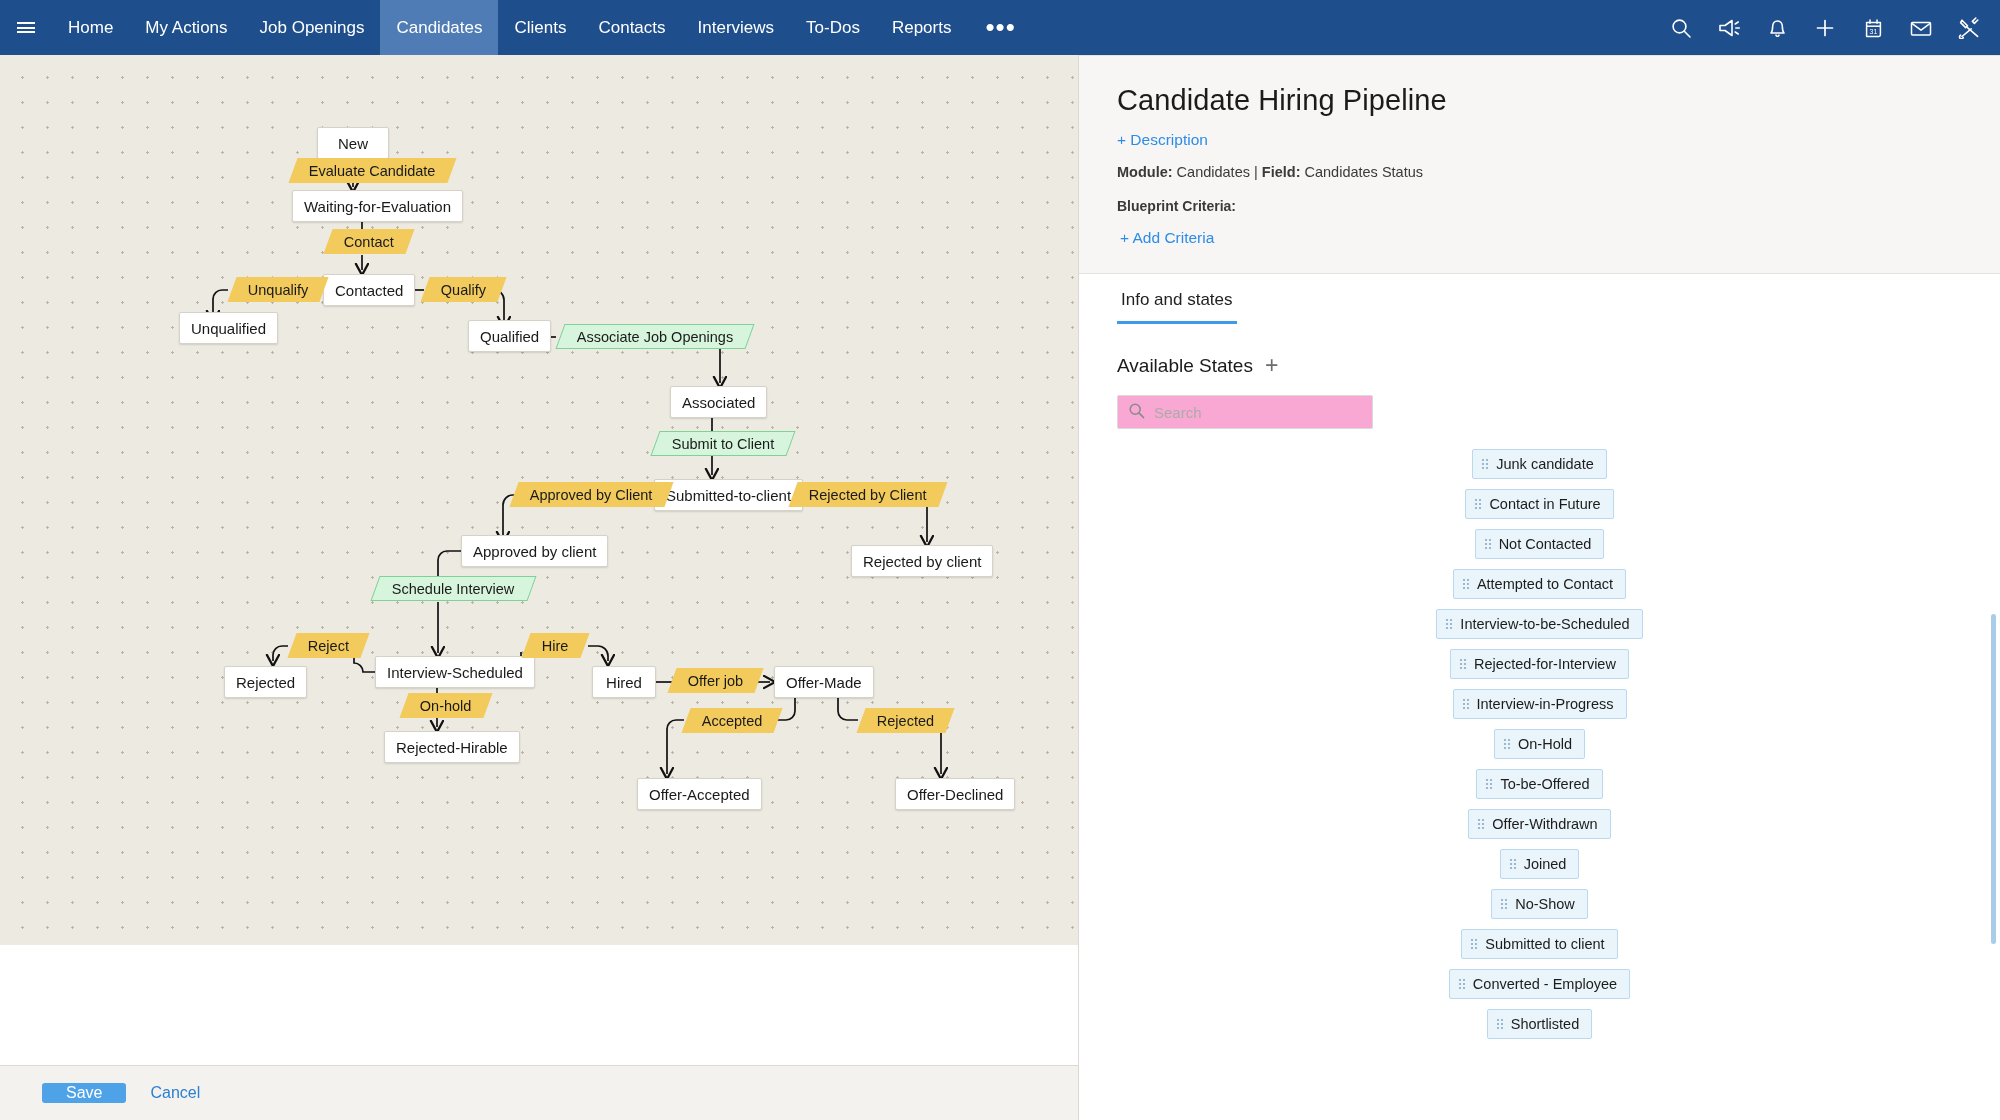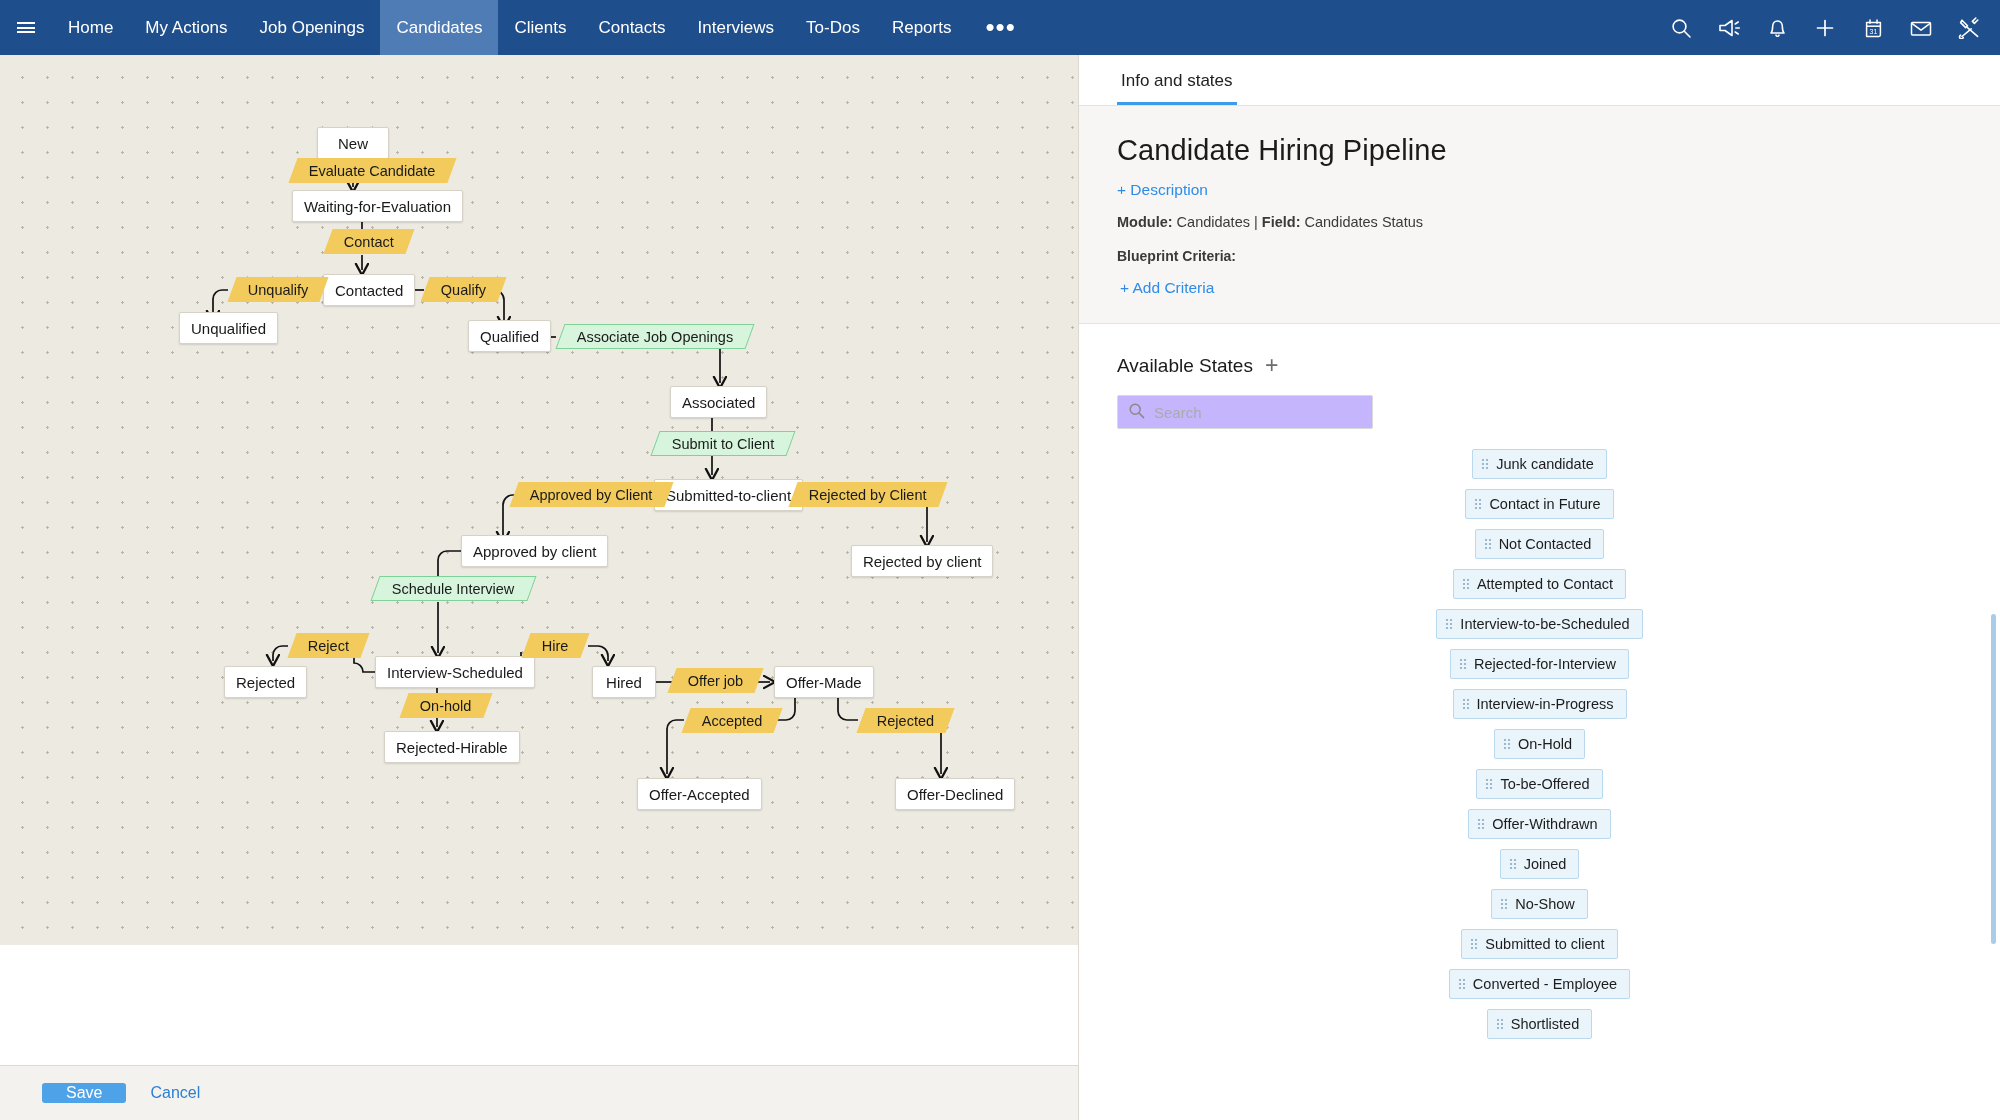--- a/index.html
+++ b/index.html
@@ -121,21 +121,21 @@
   #add-crit { margin-top: 15px; margin-left: 3px; }
 
   #stateswrap { padding: 30px 38px 0 38px; position: relative; height: calc(1065px - 50px - 240px); }
   #states-head { display:flex; align-items:center; gap: 12px; }
   #states-title { font-size: 19px; color: #1b1b1b; }
   #add-state { font-size: 23px; color: #6b6b6b; line-height: 1; cursor: pointer; }
   #searchbox {
     margin-top: 18px; width: 256px; height: 34px;
     border: 1px solid #D9D9D9; border-radius: 2px;
     display: flex; align-items: center; padding: 0 10px; gap: 9px;
-    background: #c4b5fd;
+    background: #f9a8d4;
   }
   #search-input {
     border: none; outline: none; font-size: 15px; font-family: inherit;
     color: #333; width: 100%; background: transparent;
   }
   #search-input::placeholder { color: #ABABAB; }
   #chips { margin-top: 20px; display: flex; flex-direction: column; align-items: center; gap: 10px; }
   .chip {
     background: #EAF4FB; border: 1px solid #BBD9EE; border-radius: 2px;
     font-size: 14.5px; color: #1c1c1c;
@@ -353,38 +353,38 @@
       </div>
   </div>
 </div>
 
 <div id="bottombar">
   <button id="save-btn">Save</button>
   <button id="cancel-btn">Cancel</button>
 </div>
 
 <div id="panel">
-  <div id="tabbar">
-    <div id="tab-info">Info and states</div>
-  </div>
-
   <div id="infoblock">
     <div id="bp-title">Candidate Hiring Pipeline</div>
     <div id="desc-link" class="bluelink">+ Description</div>
     <div id="meta-row">
       <b>Module:</b>
       <span>Candidates</span>
       <span>|</span>
       <b>Field:</b>
       <span>Candidates Status</span>
     </div>
     <div id="crit-label">Blueprint Criteria:</div>
     <div id="add-crit" class="bluelink">+ Add Criteria</div>
   </div>
 
+  <div id="tabbar">
+    <div id="tab-info">Info and states</div>
+  </div>
+
   <div id="stateswrap">
     <div id="states-head">
       <span id="states-title">Available States</span>
       <span id="add-state">+</span>
     </div>
     <div id="searchbox">
       <span>
         <svg width="17" height="17" viewBox="0 0 17 17" fill="none" stroke="#8A8A8A" stroke-width="1.5">
           <circle cx="7.2" cy="7.2" r="5"></circle>
             <line x1="10.9" y1="10.9" x2="15.6" y2="15.6" stroke-linecap="round"></line>

